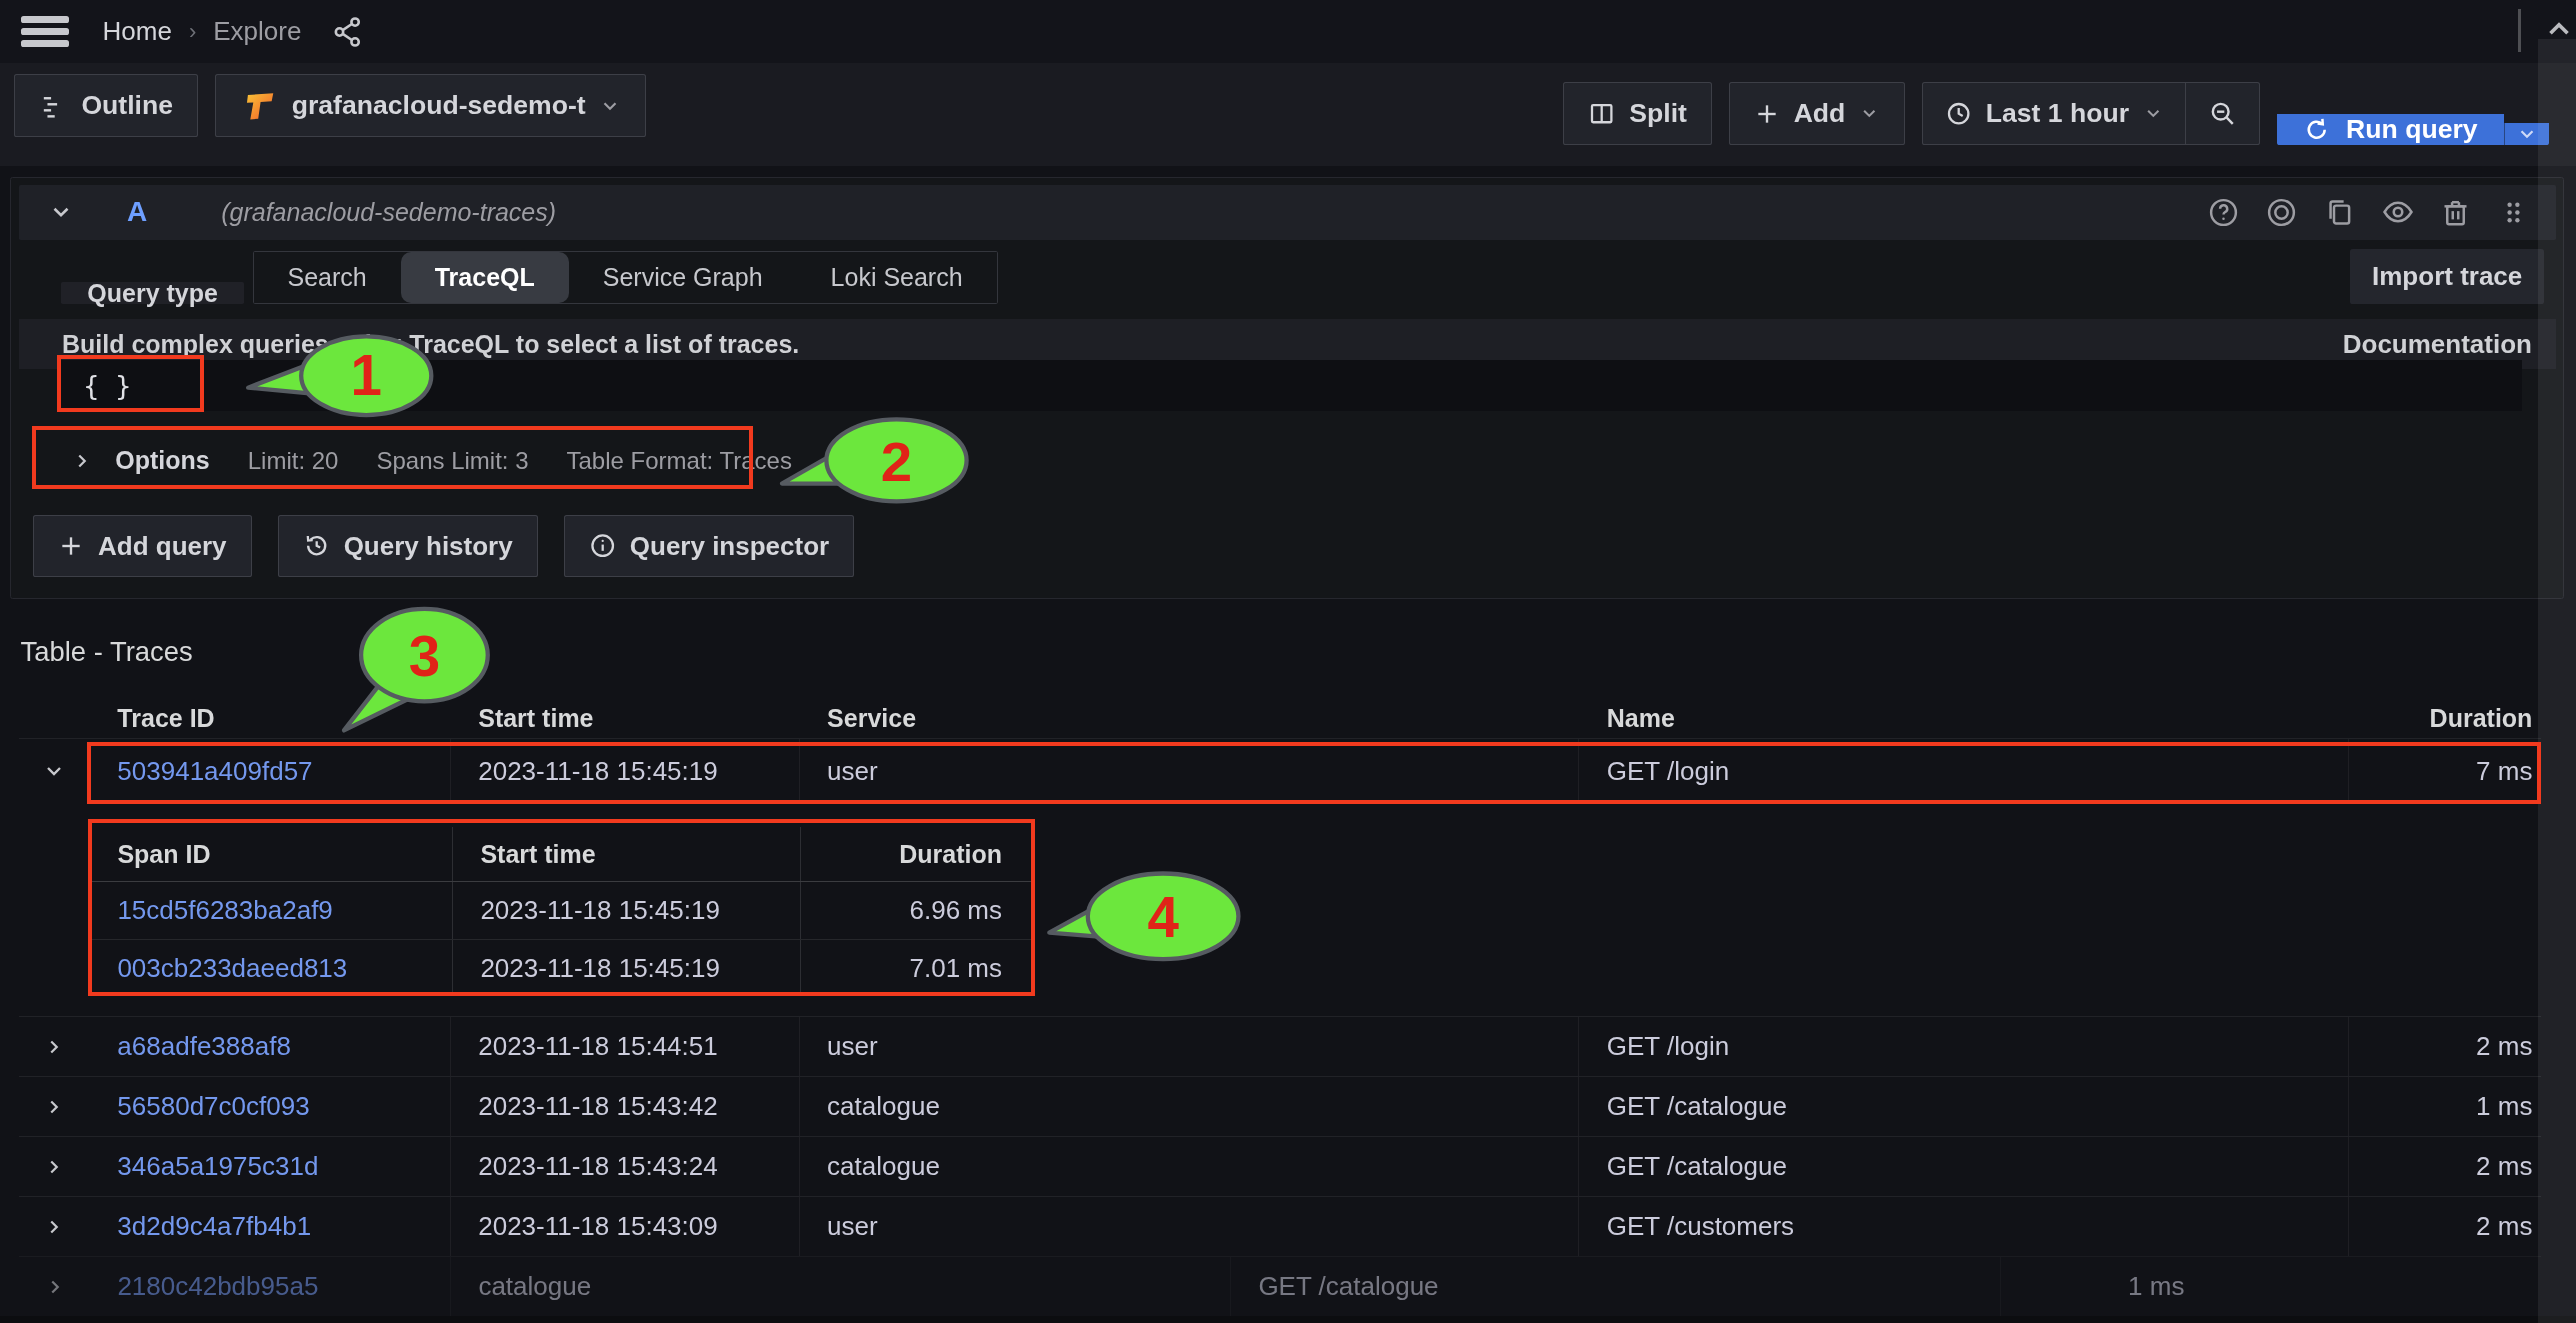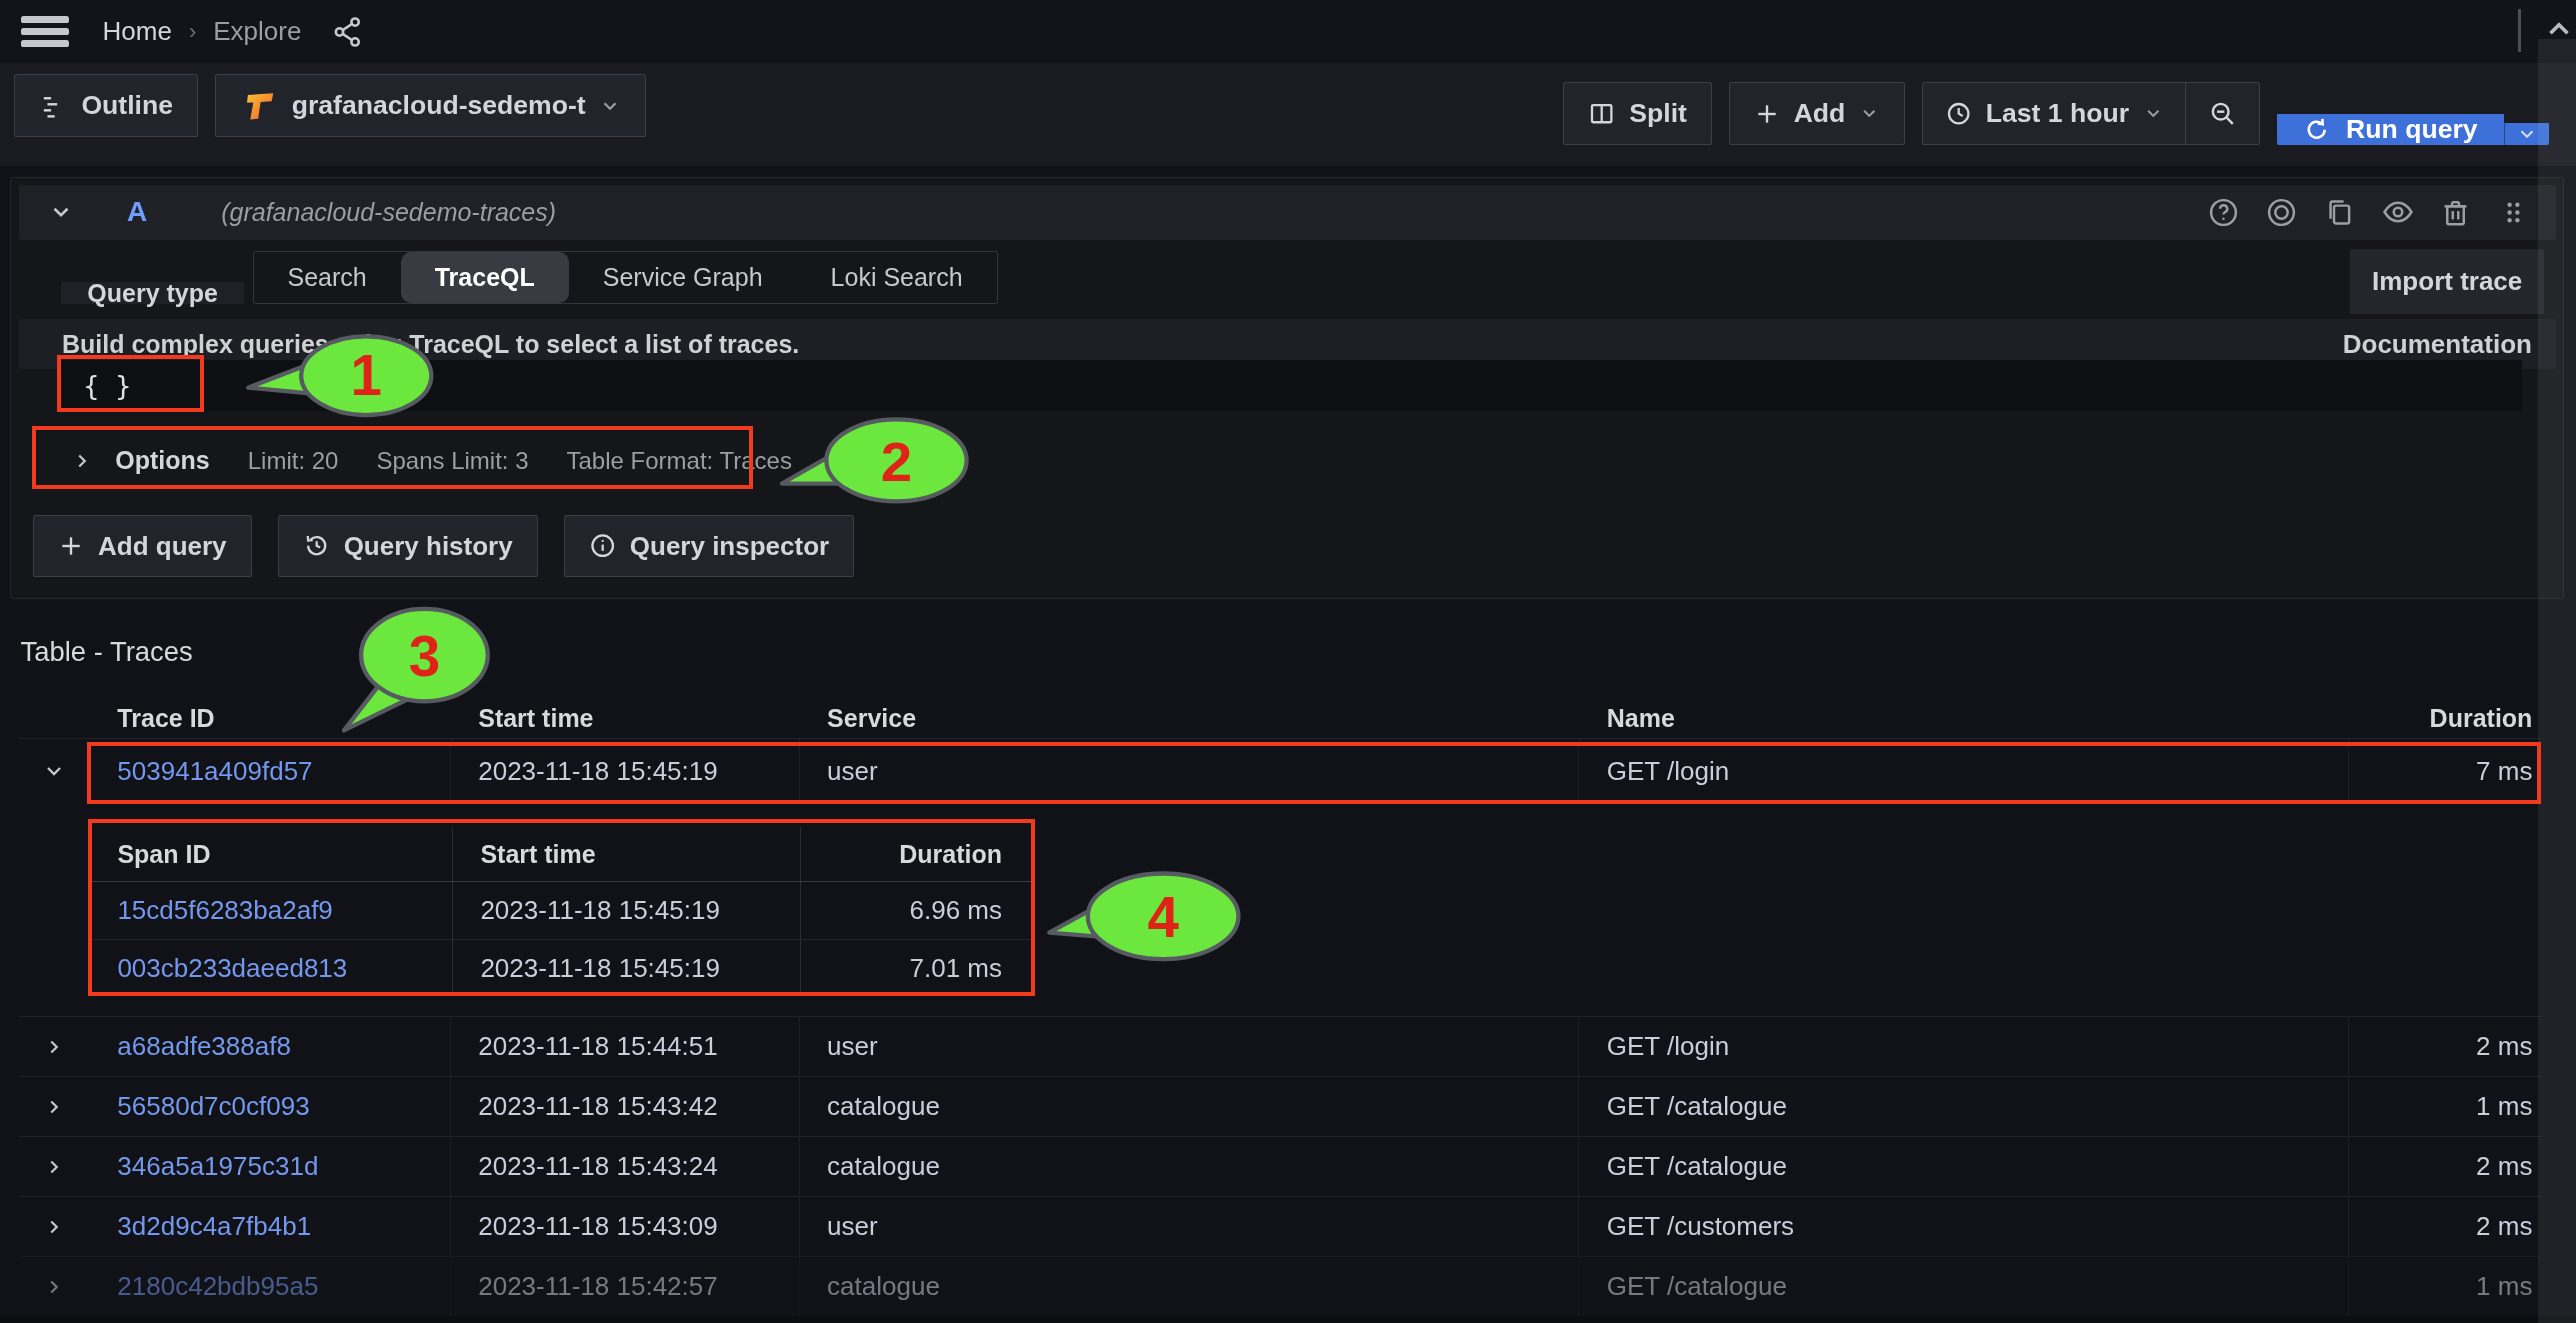--- a/index.html
+++ b/index.html
@@ -48,21 +48,21 @@
   .icon-btn { width:36px; height:36px; display:flex; align-items:center; justify-content:center;
               color:#9d9da3; cursor:pointer; }
 
   .q-tabs { position:absolute; left:50px; top:73px; height:53px; display:flex; }
   .qtype-label { display:flex; align-items:center; padding:0 26px; background:#202127;
                  border-radius:1.7px; color:#d5d6db; font-size:25px; font-weight:700; margin-right:8.6px;margin-top:31px; }
   .radio-group { display:flex; border:0.9px solid #34363d; border-radius:1.7px; }
   .radio-item { display:flex; align-items:center; padding:0 34px; font-size:25px; color:#c7c8cd;
                 cursor:pointer; }
   .radio-item.active { background:#383b42; color:#ffffff; font-weight:700; margin:0; border-radius:10px; }
-  .import-btn { position:absolute; right:19px; top:71px; height:65px; display:flex; align-items:center;
+  .import-btn { position:absolute; right:19px; top:71px; height:55px; display:flex; align-items:center;
                 padding:0 22px; background:#24262d; border-radius:2.6px; color:#d5d6db; font-size:26px;
                 font-weight:700; cursor:pointer; }
 
   .q-desc-row { position:absolute; left:7.7px; top:141px; width:2537px; height:50px; background:#1e1f25;
                 display:flex; align-items:center; }
   .q-desc { margin-left:43px; font-size:25px; font-weight:700; color:#d0d1d5; }
   .q-doc { margin-left:auto; margin-right:24px; font-size:26px; font-weight:700; color:#d0d1d5; cursor:pointer; }
 
   .q-editor { position:absolute; left:50px; top:182px; width:2461px; height:51px; background:#0e0f13; }
   .q-editor .code { margin-left:22px; line-height:51px; font-family:"DejaVu Sans Mono", monospace;
@@ -455,21 +455,20 @@
   </div>
   <div class="trow tbody-row dim">
     <div class="cell c-gutter">
         <svg class="ic" width="22" height="22" viewBox="0 0 24 24" fill="none" stroke="#c8c9ce" stroke-width="2.4">
           <polyline points="9,6 15,12 9,18"></polyline>
         </svg>
       </div>
     <div class="cell c-trace">
         <span class="trace-link">2180c42bdb95a5</span>
       </div>
-    <div class="cell c-start">2023-11-18 15:42:57</div>
     <div class="cell c-service">catalogue</div>
     <div class="cell c-name">GET /catalogue</div>
     <div class="cell c-dur">1 ms</div>
   </div>
 </div>
 
 <div class="bottom-strip"></div>
 
 <div class="scroll-band"></div>
 <div class="scroll-top-line"></div>

